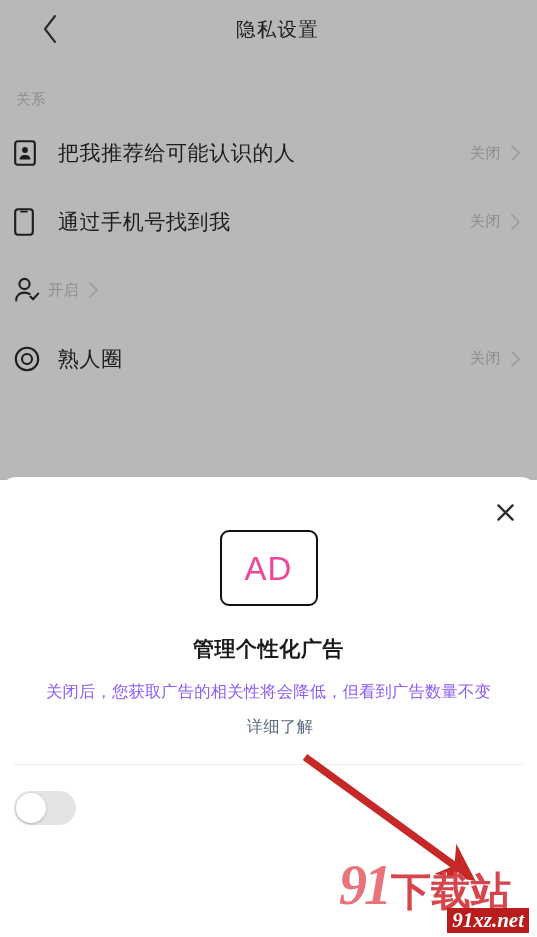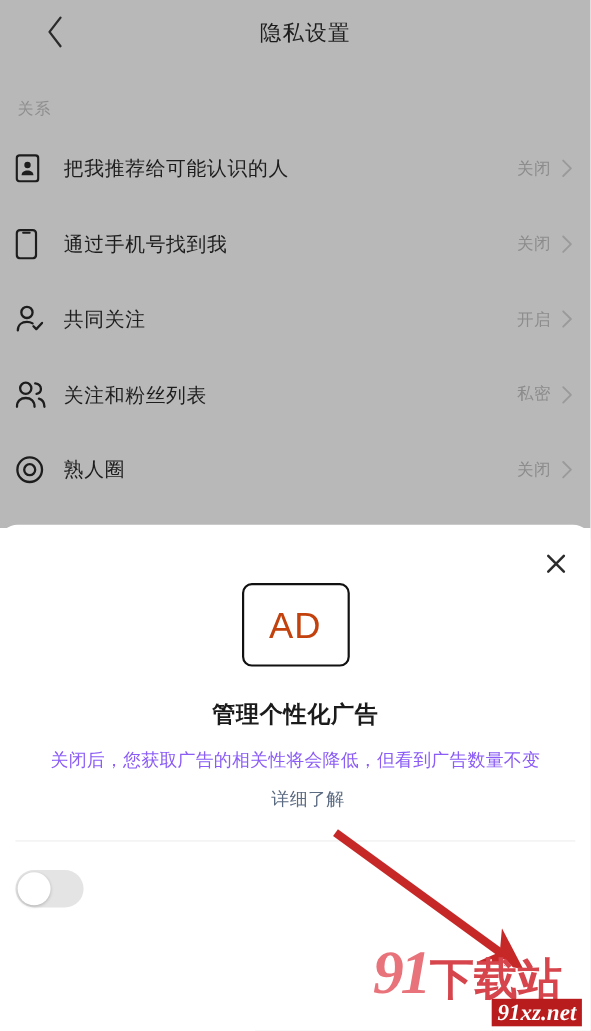--- a/index.html
+++ b/index.html
@@ -88,21 +88,21 @@
     width: 34px;
     height: 30px;
     flex: 0 0 34px;
     display: flex;
     align-items: center;
     justify-content: flex-start;
   }
   .row-icon svg { display: block; }
   .row-label {
     flex: 1 1 auto;
-    font-size: 18px;
+    font-size: 21px;
     color: #1d1d1d;
     margin-left: 10px;
     letter-spacing: 0.6px;
     white-space: nowrap;
   }
   .row-value {
     font-size: 15px;
     color: #8c8c8c;
     letter-spacing: 0.5px;
     margin-right: 9px;
@@ -154,21 +154,21 @@
     height: 76px;
     border: 2.3px solid #111111;
     border-radius: 9px;
     display: flex;
     align-items: center;
     justify-content: center;
     box-sizing: border-box;
   }
   .ad-badge-text {
     font-size: 33px;
-    color: #c2410c;
+    color: #ec4899;
     letter-spacing: 1px;
     font-weight: 300;
     line-height: 1;
   }
 
   .sheet-title {
     margin-top: 29px;
     text-align: center;
     font-size: 21px;
     font-weight: bold;
@@ -351,46 +351,28 @@
       </div>
 
       <div class="row">
         <div class="row-icon">
           <svg width="26" height="26" viewBox="0 0 26 26" fill="none">
             <circle cx="10.5" cy="7" r="5.1" stroke="#1d1d1d" stroke-width="2.1"></circle>
             <path d="M2.2 23.4 C2.2 18.2 6 15.6 10.5 15.6 C12.4 15.6 14.2 16.1 15.6 17" stroke="#1d1d1d" stroke-width="2.1" stroke-linecap="round"></path>
             <path d="M16.4 19.6 L19 22.2 L24.2 16.6" stroke="#1d1d1d" stroke-width="2.1" stroke-linecap="round" stroke-linejoin="round"></path>
           </svg>
         </div>
-        <div class="row-label">共同关注</div>
         <div class="row-value">开启</div>
         <div class="row-chevron">
           <svg width="11" height="18" viewBox="0 0 11 18" fill="none">
             <path d="M2 2 L9 9 L2 16" stroke="#9a9a9a" stroke-width="1.7" stroke-linecap="round" stroke-linejoin="round"></path>
           </svg>
         </div>
       </div>
 
-      <div class="row">
-        <div class="row-icon">
-          <svg width="28" height="26" viewBox="0 0 28 26" fill="none">
-            <circle cx="9.4" cy="7" r="5.1" stroke="#1d1d1d" stroke-width="2.1"></circle>
-            <path d="M1.4 23.8 C1.4 18.4 5 15.8 9.4 15.8 C13.8 15.8 17.4 18.4 17.4 23.8" stroke="#1d1d1d" stroke-width="2.1" stroke-linecap="round"></path>
-            <path d="M18 2.6 C21.2 3.1 23.2 5.2 23.2 7.6 C23.2 10 21.4 11.7 19.2 12" stroke="#1d1d1d" stroke-width="2.1" stroke-linecap="round"></path>
-            <path d="M21.4 16.4 C24.4 17.4 26.4 19.8 26.4 23.8" stroke="#1d1d1d" stroke-width="2.1" stroke-linecap="round"></path>
-          </svg>
-        </div>
-        <div class="row-label">关注和粉丝列表</div>
-        <div class="row-value">私密</div>
-        <div class="row-chevron">
-          <svg width="11" height="18" viewBox="0 0 11 18" fill="none">
-            <path d="M2 2 L9 9 L2 16" stroke="#9a9a9a" stroke-width="1.7" stroke-linecap="round" stroke-linejoin="round"></path>
-          </svg>
-        </div>
-      </div>
 
       <div class="row">
         <div class="row-icon">
           <svg width="26" height="26" viewBox="0 0 26 26" fill="none">
             <circle cx="13" cy="13" r="11.2" stroke="#1d1d1d" stroke-width="2.1"></circle>
             <circle cx="13" cy="13" r="5" stroke="#1d1d1d" stroke-width="2.1"></circle>
           </svg>
         </div>
         <div class="row-label">熟人圈</div>
         <div class="row-value">关闭</div>

